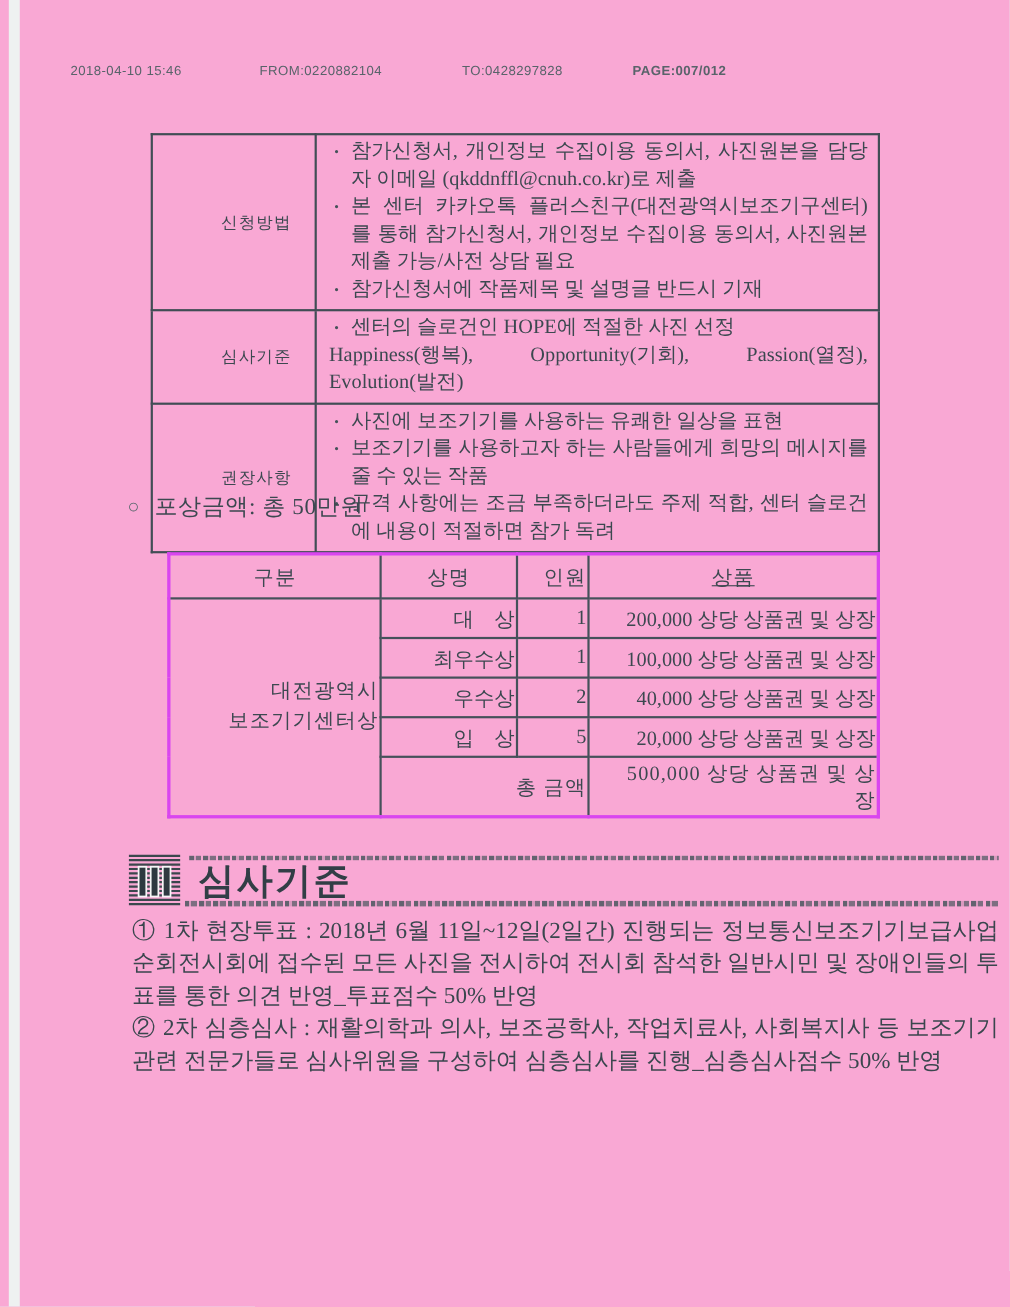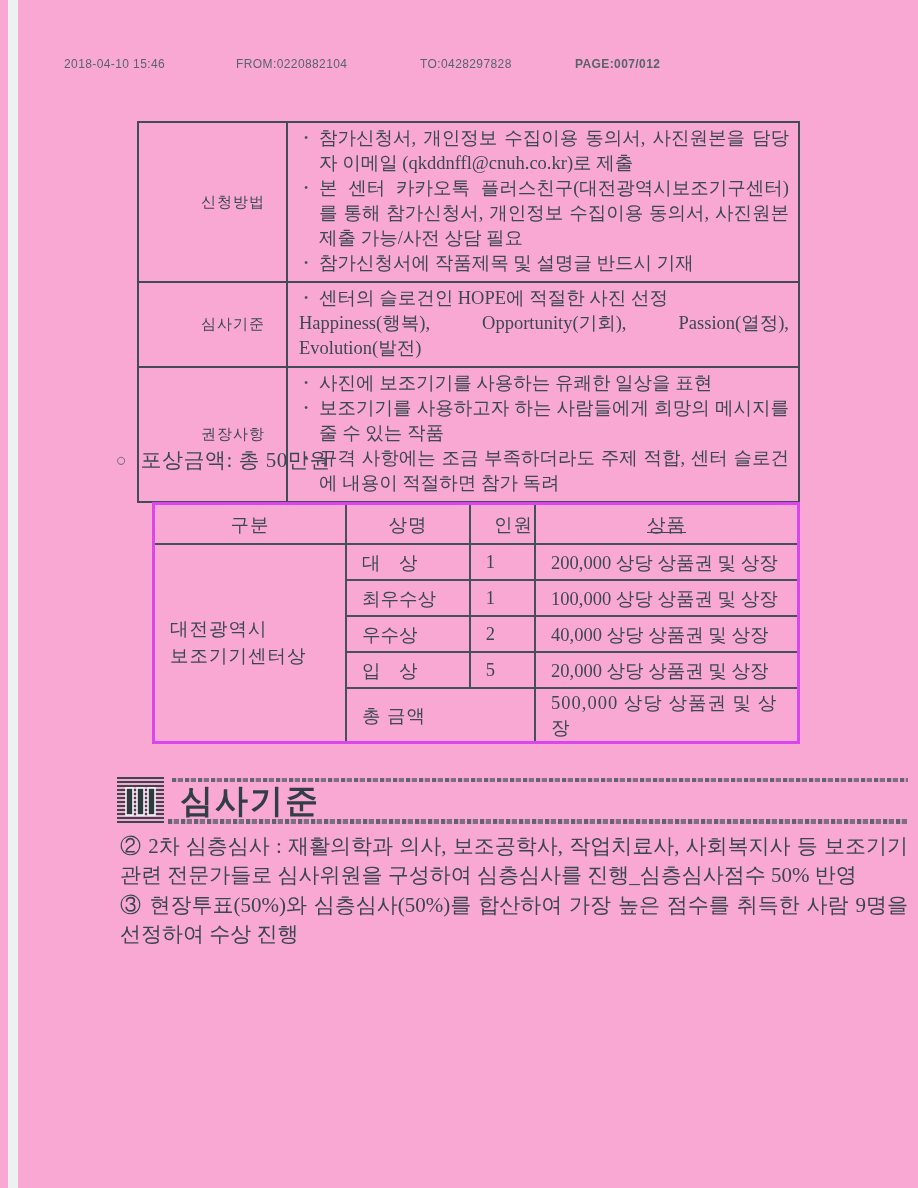--- a/index.html
+++ b/index.html
@@ -39,21 +39,21 @@
   .prize-intro{
     position:absolute;left:116px;top:446px;display:flex;align-items:center;gap:13px;
     font-size:21px;letter-spacing:.5px;
   }
   .prize-intro .circle{font-size:18px;color:#5d6970;line-height:1;}
 
   
   .prize-table{position:absolute;left:152px;top:502px;width:648px;border:3px solid #d946ef;}
   .prize-table th,.prize-table td{border:2px solid #45515a;font-weight:normal;font-size:18.5px;}
   .prize-table th{height:36px;letter-spacing:1px;}
-  .prize-table td{height:32px;text-align:left;padding-left:15px;}
+  .prize-table td{height:32px;text-align:right;padding-left:15px;}
   .prize-table .col-group{width:195px;}
   .prize-table .col-name{width:123px;}
   .prize-table .col-count{width:63px;text-align:right;}
   .prize-table .col-prize{width:267px;text-decoration:underline;}
   .prize-table td.group-cell{line-height:27px;letter-spacing:1px;}
   .prize-table td.total-cell{height:38px;letter-spacing:1px;}
 
   
   .sec-icon{position:absolute;left:117px;top:776px;width:47px;height:50px;}
   .sec-stripe{
@@ -199,16 +199,16 @@
     </g>
     <rect x="9" y="12" width="7" height="27" fill="#2e3940" stroke="#f4f6f6" stroke-width="1.6"></rect>
     <rect x="20" y="12" width="7" height="27" fill="#2e3940" stroke="#f4f6f6" stroke-width="1.6"></rect>
     <rect x="31" y="12" width="7" height="27" fill="#2e3940" stroke="#f4f6f6" stroke-width="1.6"></rect>
   </svg>
   <div class="sec-stripe top"></div>
   <div class="sec-stripe bottom"></div>
   <div class="sec-title">심사기준</div>
 
   <div class="paragraphs">
+    <p>① 1차 현장투표 : 2018년 6월 11일~12일(2일간) 진행되는 정보통신보조기기보급사업 순회전시회에 접수된 모든 사진을 전시하여 전시회 참석한 일반시민 및 장애인들의 투표를 통한 의견 반영_투표점수 50% 반영</p>
     <p>② 2차 심층심사 : 재활의학과 의사, 보조공학사, 작업치료사, 사회복지사 등 보조기기 관련 전문가들로 심사위원을 구성하여 심층심사를 진행_심층심사점수 50% 반영</p>
-    <p>③ 현장투표(50%)와 심층심사(50%)를 합산하여 가장 높은 점수를 취득한 사람 9명을 선정하여 수상 진행</p>
   </div>
 </div>
 
 </body></html>

